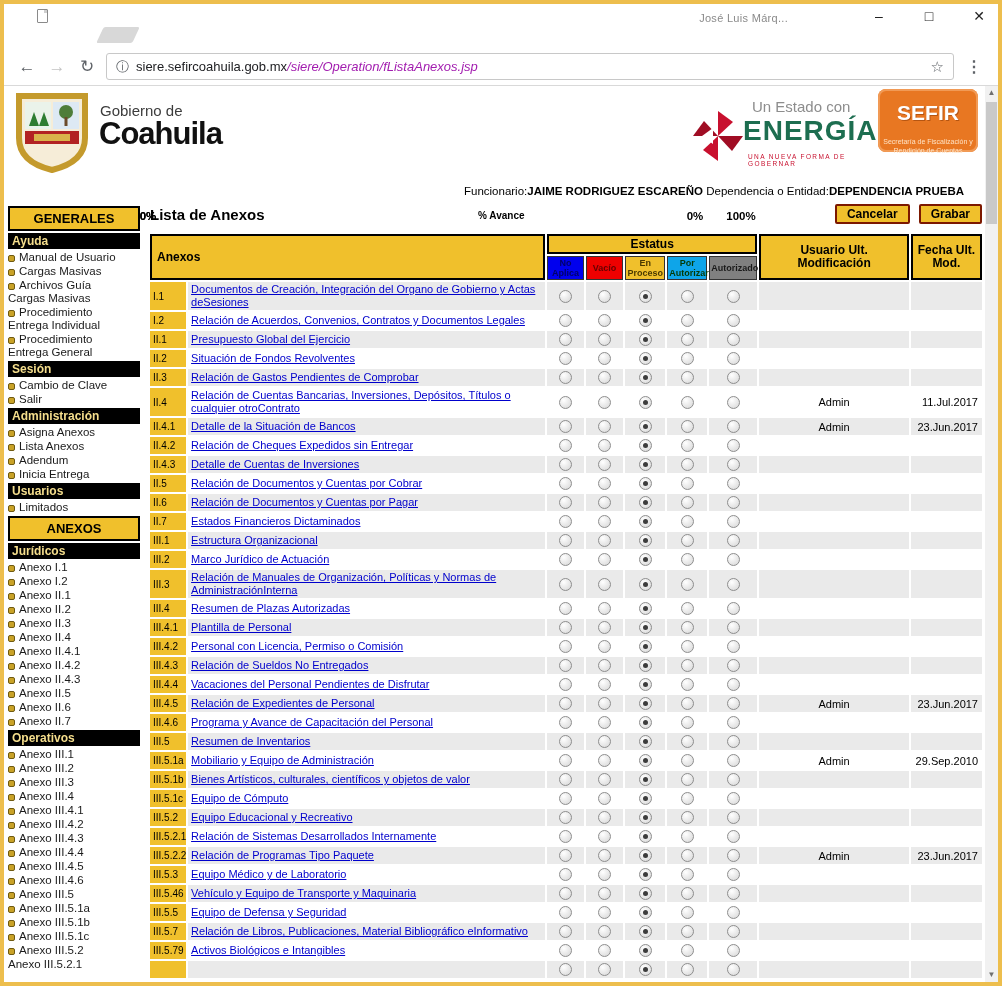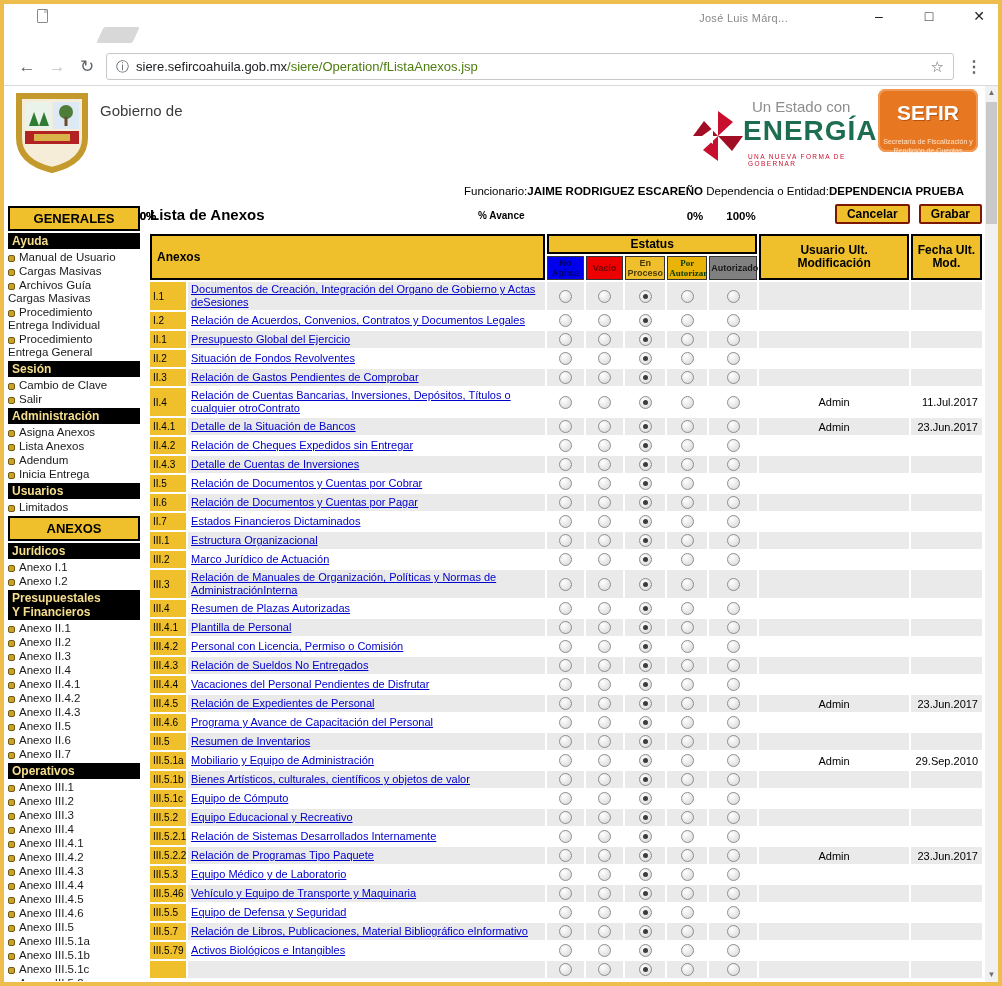--- a/index.html
+++ b/index.html
@@ -22,21 +22,21 @@
 
   
   .toolbar { height: 38px; display: flex; align-items: center; gap: 8px; padding: 0 12px;
              background: #fff; border-bottom: 1px solid #d9d9d9; }
   .nav-ic { font-size: 17px; color: #5f6368; width: 22px; text-align: center; cursor: pointer; }
   .nav-ic.disabled { color: #c3c3c3; cursor: default; }
   .omnibox { flex: 1; height: 27px; border: 1px solid #c8c8c8; border-radius: 3px; background: #fff;
              display: flex; align-items: center; gap: 7px; padding: 0 9px; font-size: 13px; }
   .info-ic { color: #5f6368; font-size: 13px; }
   .url-host { color: #202124; }
-  .url-path { color: #4d7c0f; }
+  .url-path { color: #a21caf; font-style: italic; }
   .omni-space { flex: 1; }
   .star-ic { color: #5f6368; font-size: 15px; cursor: pointer; }
   .kebab-ic { color: #5f6368; font-size: 16px; cursor: pointer; padding: 0 4px; font-weight: bold; }
 
   
   .banner { position: relative; height: 96px; background: #fff; }
   .coat { position: absolute; left: 8px; top: 5px; }
   .gov-small { position: absolute; left: 96px; top: 16px; font-size: 15px; color: #3c3c3c; }
   .gov-big { position: absolute; left: 95px; top: 30px; font-size: 31px; font-weight: bold; color: #111; letter-spacing: -1px; }
   .sys-title { position: absolute; left: 204px; top: 28px; font-size: 28px; font-weight: bold; color: #0a0a0a; letter-spacing: -1px; }
@@ -144,20 +144,21 @@
       <rect x="13" y="11" width="26" height="27" fill="#eaf3ea"></rect>
       <path d="M17 35 l5 -14 5 14 Z" fill="#2e7d32"></path>
       <path d="M27 35 l5 -14 5 14 Z" fill="#2e7d32"></path>
       <rect x="41" y="11" width="26" height="27" fill="#dde9f4"></rect>
       <circle cx="54" cy="21" r="7" fill="#4e7d3a"></circle>
       <rect x="52.5" y="26" width="3" height="9" fill="#6b4a2b"></rect>
       <rect x="13" y="40" width="54" height="13" fill="#b22222"></rect>
       <rect x="22" y="43" width="36" height="7" fill="#d9b34a"></rect>
     </svg>
     <div class="gov-small">Gobierno de</div>
+    <div class="gov-big">Coahuila</div>
     <div class="energia">
       <svg class="pinwheel" width="56" height="56" viewBox="0 0 56 56">
         <path d="M28 3 L43 14 L28 28 Z" fill="#c8102e"></path>
         <path d="M53 28 L42 43 L28 28 Z" fill="#a00d24"></path>
         <path d="M28 53 L13 42 L28 28 Z" fill="#c8102e"></path>
         <path d="M3 28 L14 13 L28 28 Z" fill="#a00d24"></path>
         <path d="M12 28 l11 -8 v16 Z" fill="#ffffff"></path>
       </svg>
       <div class="energia-top">Un Estado con</div>
       <div class="energia-main">ENERGÍA</div>
@@ -190,22 +191,20 @@
         <div class="sb-link"><span class="bullet"></span>Asigna Anexos</div>
         <div class="sb-link"><span class="bullet"></span>Lista Anexos</div>
         <div class="sb-link"><span class="bullet"></span>Adendum</div>
         <div class="sb-link"><span class="bullet"></span>Inicia Entrega</div>
         <div class="sb-section">Usuarios</div>
         <div class="sb-link"><span class="bullet"></span>Limitados</div>
         <div class="sb-title">ANEXOS</div>
         <div class="sb-section">Jurídicos</div>
         <div class="sb-link"><span class="bullet"></span>Anexo I.1</div>
         <div class="sb-link"><span class="bullet"></span>Anexo I.2</div>
-        <div class="sb-section">Presupuestales
-Y Financieros</div>
         <div class="sb-link"><span class="bullet"></span>Anexo II.1</div>
         <div class="sb-link"><span class="bullet"></span>Anexo II.2</div>
         <div class="sb-link"><span class="bullet"></span>Anexo II.3</div>
         <div class="sb-link"><span class="bullet"></span>Anexo II.4</div>
         <div class="sb-link"><span class="bullet"></span>Anexo II.4.1</div>
         <div class="sb-link"><span class="bullet"></span>Anexo II.4.2</div>
         <div class="sb-link"><span class="bullet"></span>Anexo II.4.3</div>
         <div class="sb-link"><span class="bullet"></span>Anexo II.5</div>
         <div class="sb-link"><span class="bullet"></span>Anexo II.6</div>
         <div class="sb-link"><span class="bullet"></span>Anexo II.7</div>
@@ -258,21 +257,21 @@
           <tr>
             <th class="h-anexos" colspan="2" rowspan="2">Anexos</th>
             <th class="h-estatus" colspan="5">Estatus</th>
             <th class="h-user" rowspan="2">Usuario Ult. Modificación</th>
             <th class="h-fecha" rowspan="2">Fecha Ult. Mod.</th>
           </tr>
           <tr id="chip-row">
               <th class="chip" style="background: rgb(0, 0, 238); color: rgb(0, 0, 102);">No Aplica</th>
               <th class="chip" style="background: rgb(238, 0, 0); color: rgb(102, 0, 0);">Vacío</th>
               <th class="chip" style="background: rgb(240, 192, 44); color: rgb(74, 58, 0);">En Proceso</th>
-              <th class="chip" style="background: #eab308; color: rgb(6, 58, 6); font-family: Liberation Serif, serif;">Por Autorizar</th>
+              <th class="chip" style="background: #0ea5e9; color: rgb(6, 58, 6);">Por Autorizar</th>
               <th class="chip" style="background: rgb(128, 128, 128); color: rgb(26, 26, 26); margin-top: 28px;">Autorizado</th>
             </tr>
         </thead>
         <tbody id="rows">
             <tr class="odd">
               <td class="c-id">I.1</td>
               <td class="c-name"><a href="#" class="lnk">Documentos de Creación, Integración del Organo de Gobierno y Actas deSesiones</a></td>
               <td class="c-st"><span class="radio"></span></td>
               <td class="c-st"><span class="radio"></span></td>
               <td class="c-st"><span class="radio checked">

